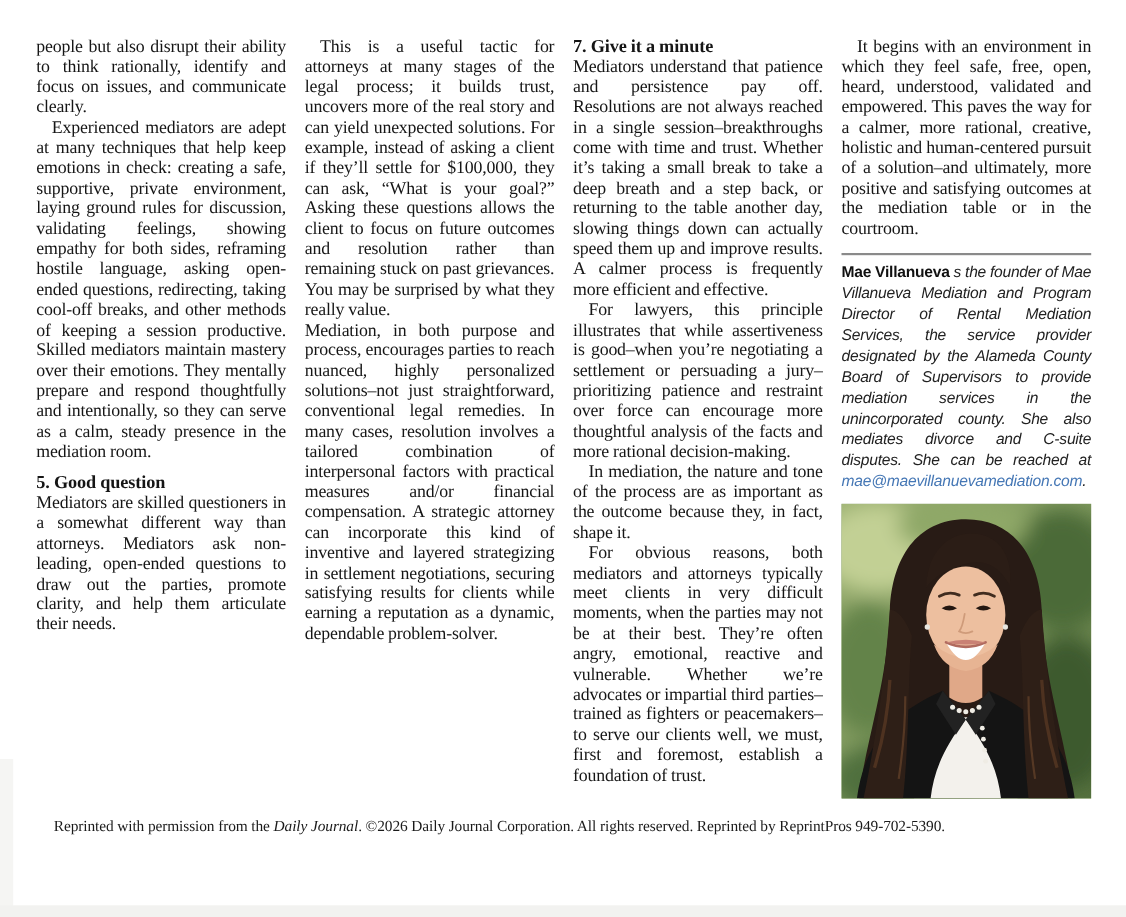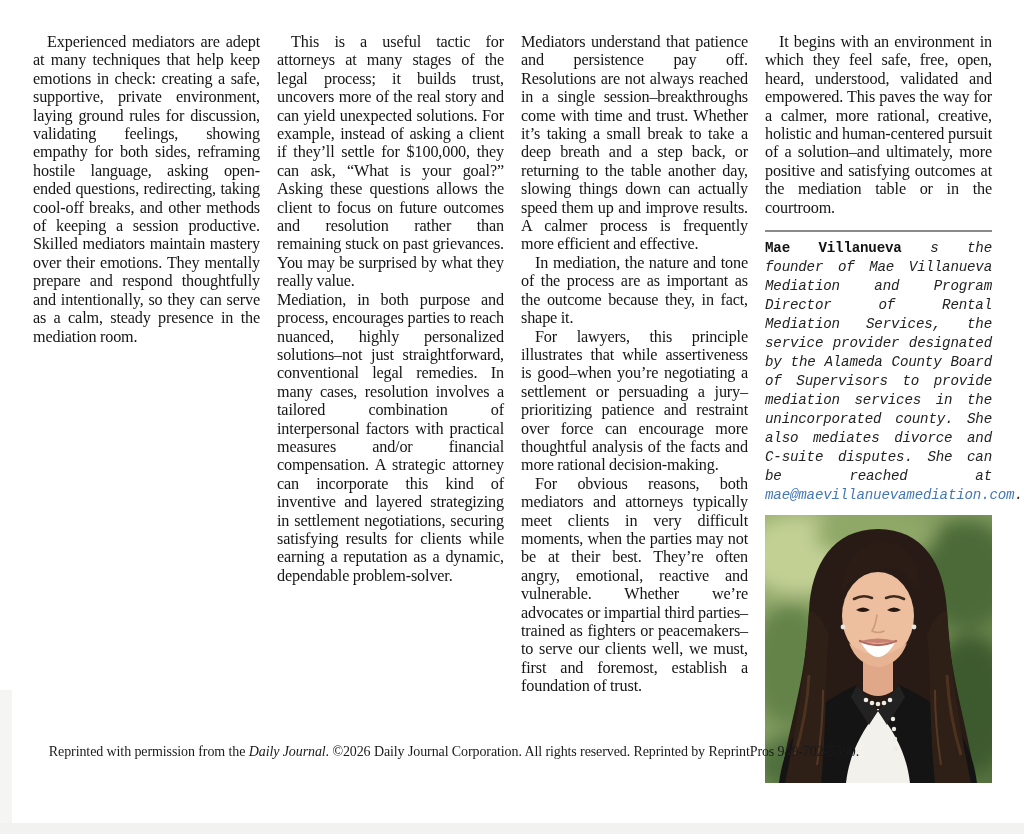--- a/index.html
+++ b/index.html
@@ -30,21 +30,21 @@
     font-size:16.6px; font-weight:bold; line-height:18.4px;
     margin:10px 0 0 0; text-align:left; letter-spacing:-0.1px;
   }
 
   
   .bio-rule {
     border:none; border-top:2px solid #8a8a8a;
     margin:13px 0 7px 0; width:100%;
   }
   .bio {
-    font-family:Liberation Mono, monospace;
+    font-family:Liberation Sans, sans-serif;
     font-size:14.2px; line-height:19px;
     font-style:italic; color:#222;
     text-align:justify; letter-spacing:-0.2px;
   }
   .bio .author-name { font-style:normal; font-weight:bold; color:#111; }
   .bio .author-email { color:#4577b5; text-decoration:none; font-style:italic; }
   .bio .bio-period { color:#222; }
 
   
   .photo {
@@ -72,32 +72,36 @@
   }
 </style>
 </head>
 <body>
 
 <div class="page">
 
   <div class="columns">
 
     <div class="col">
+      <p>people but also disrupt their ability to think rationally, identify and focus on issues, and communicate clearly.</p>
       <p class="indent">Experienced mediators are adept at many techniques that help keep emotions in check: creating a safe, supportive, private environment, laying ground rules for discussion, validating feelings, showing empathy for both sides, reframing hostile language, asking open-ended questions, redirecting, taking cool-off breaks, and other methods of keeping a session productive. Skilled mediators maintain mastery over their emotions. They mentally prepare and respond thoughtfully and intentionally, so they can serve as a calm, steady presence in the mediation room.</p>
+      <h3>5. Good question</h3>
+      <p>Mediators are skilled questioners in a somewhat different way than attorneys. Mediators ask non-leading, open-ended questions to draw out the parties, promote clarity, and help them articulate their needs.</p>
     </div>
 
     <div class="col">
       <p class="indent">This is a useful tactic for attorneys at many stages of the legal process; it builds trust, uncovers more of the real story and can yield unexpected solutions. For example, instead of asking a client if they’ll settle for $100,000, they can ask, “What is your goal?” Asking these questions allows the client to focus on future outcomes and resolution rather than remaining stuck on past grievances. You may be surprised by what they really value.</p>
       <p>Mediation, in both purpose and process, encourages parties to reach nuanced, highly personalized solutions–not just straightforward, conventional legal remedies. In many cases, resolution involves a tailored combination of interpersonal factors with practical measures and/or financial compensation. A strategic attorney can incorporate this kind of inventive and layered strategizing in settlement negotiations, securing satisfying results for clients while earning a reputation as a dynamic, dependable problem-solver.</p>
     </div>
 
     <div class="col">
+      <h3 style="margin-top:0">7. Give it a minute</h3>
       <p>Mediators understand that patience and persistence pay off. Resolutions are not always reached in a single session–breakthroughs come with time and trust. Whether it’s taking a small break to take a deep breath and a step back, or returning to the table another day, slowing things down can actually speed them up and improve results. A calmer process is frequently more efficient and effective.</p>
+      <p class="indent">For lawyers, this principle illustrates that while assertiveness is good–when you’re negotiating a settlement or persuading a jury–prioritizing patience and restraint over force can encourage more thoughtful analysis of the facts and more rational decision-making.</p>
       <p class="indent">In mediation, the nature and tone of the process are as important as the outcome because they, in fact, shape it.</p>
-      <p class="indent">For lawyers, this principle illustrates that while assertiveness is good–when you’re negotiating a settlement or persuading a jury–prioritizing patience and restraint over force can encourage more thoughtful analysis of the facts and more rational decision-making.</p>
       <p class="indent">For obvious reasons, both mediators and attorneys typically meet clients in very difficult moments, when the parties may not be at their best. They’re often angry, emotional, reactive and vulnerable. Whether we’re advocates or impartial third parties–trained as fighters or peacemakers–to serve our clients well, we must, first and foremost, establish a foundation of trust.</p>
     </div>
 
     <div class="col">
       <p class="indent">It begins with an environment in which they feel safe, free, open, heard, understood, validated and empowered. This paves the way for a calmer, more rational, creative, holistic and human-centered pursuit of a solution–and ultimately, more positive and satisfying outcomes at the mediation table or in the courtroom.</p>
 
       <hr class="bio-rule">
 
       <div class="bio"><span class="author-name">Mae Villanueva</span><span> s the founder of Mae Villanueva Mediation and Program Director of Rental Mediation Services, the service provider designated by the Alameda County Board of Supervisors to provide mediation services in the unincorporated county. She also mediates divorce and C-suite disputes. She can be reached at </span><a href="#" class="author-email">mae@maevillanuevamediation.com</a><span class="bio-period">.</span></div>
 

